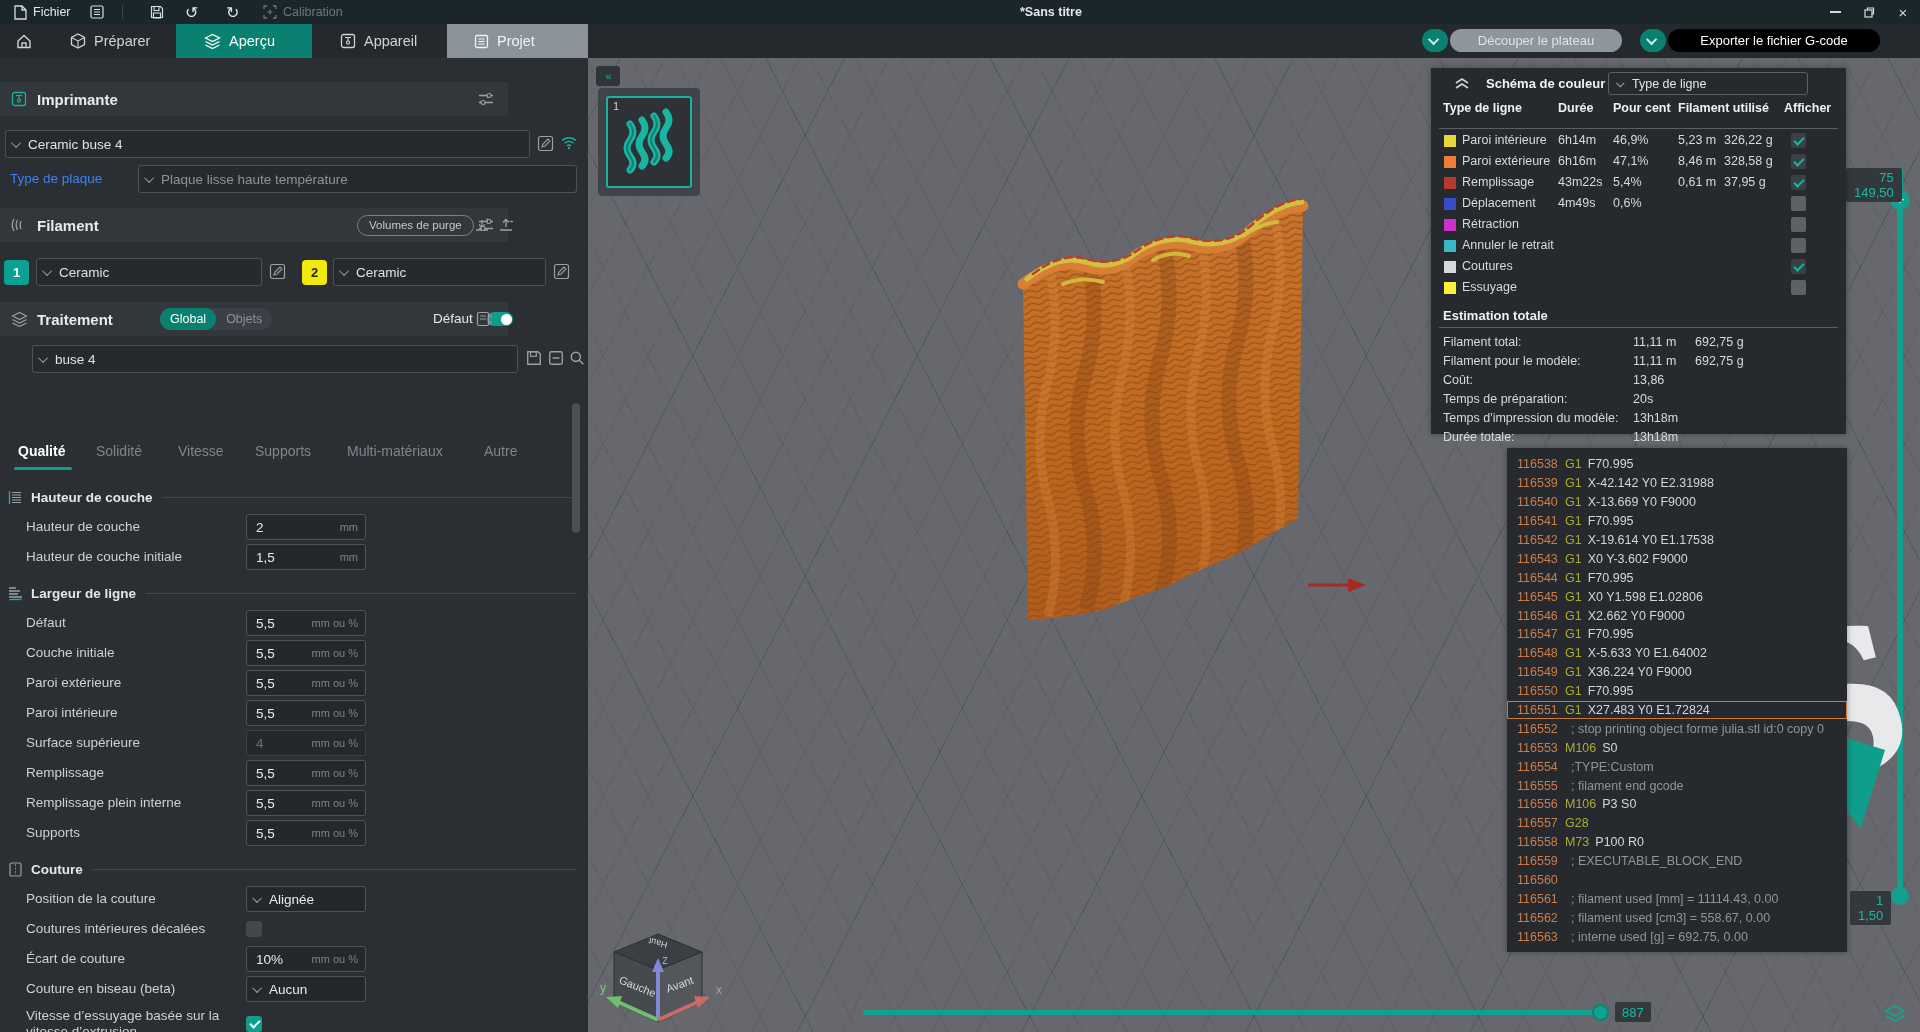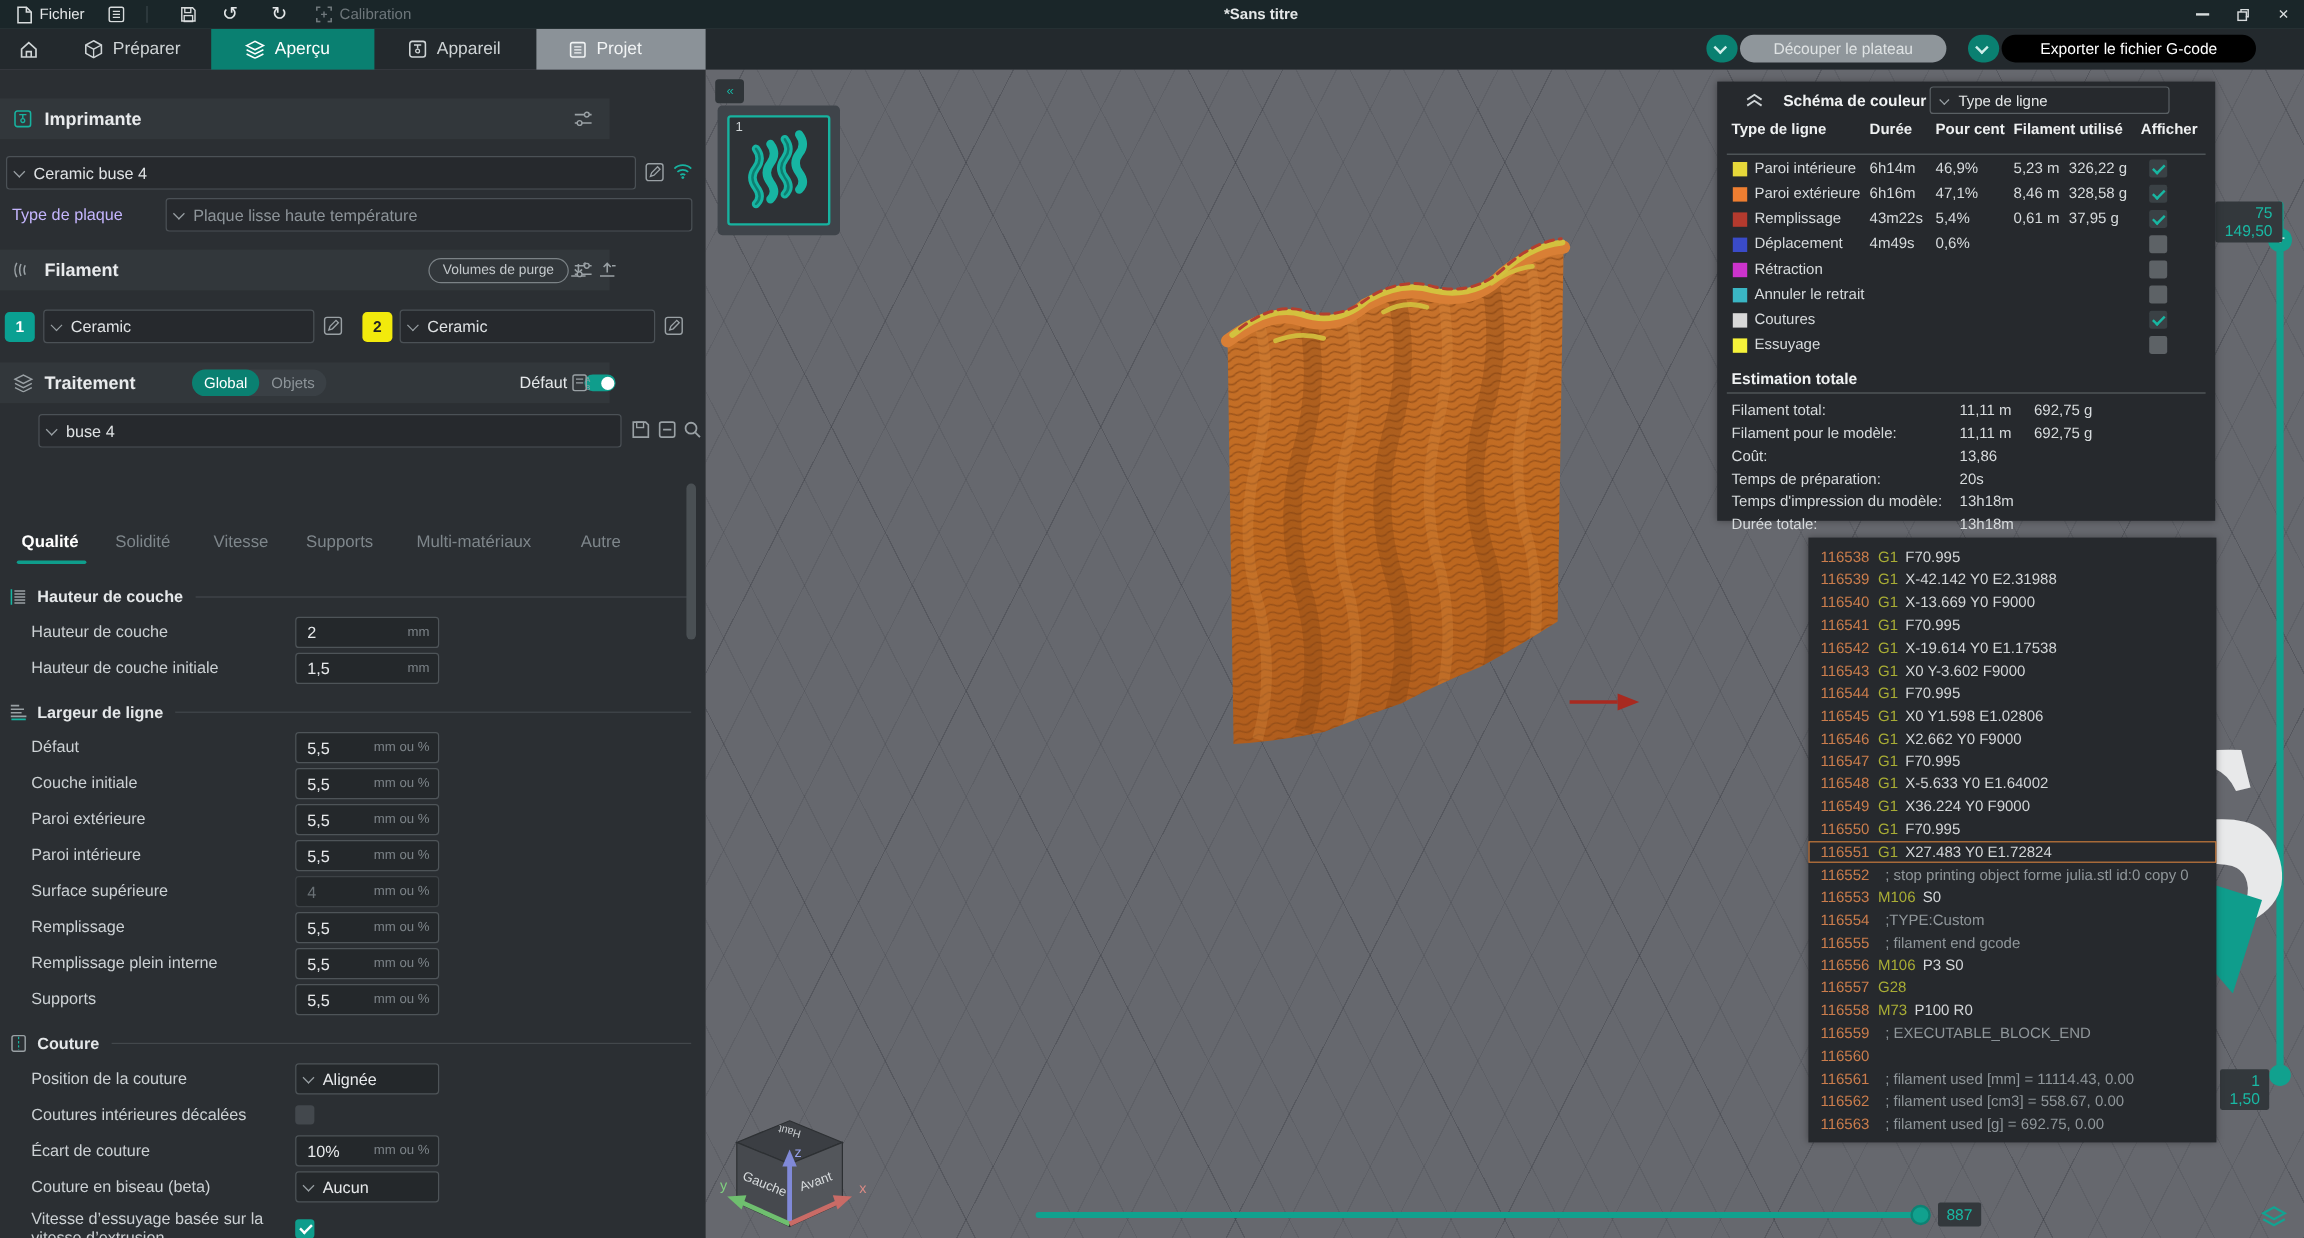--- a/index.html
+++ b/index.html
@@ -26,21 +26,21 @@
   .chev { width:8px; height:8px; border-left:2px solid currentColor; border-bottom:2px solid currentColor; transform:rotate(-45deg) translateY(-2px); }
 
   
   #sidebar { position:absolute; left:0; top:58px; width:588px; height:974px; background:#2b2f33; z-index:40; color:#d4d8da; }
   .band { position:absolute; left:0; width:508px; height:34px; background:#32373b; display:flex; align-items:center; }
   .band .btitle { font-size:15px; font-weight:bold; color:#e8eaec; margin-left:37px; }
   .bico { position:absolute; left:11px; top:50%; transform:translateY(-50%); }
   .selbox { position:absolute; height:28px; background:#26292d; border:1px solid #4b5156; border-radius:3px; display:flex; align-items:center; font-size:13.5px; color:#dfe2e4; padding-left:8px; gap:7px; }
   .selbox .sc { width:7px; height:7px; border-left:1.6px solid #9aa1a5; border-bottom:1.6px solid #9aa1a5; transform:rotate(-45deg) translateY(-2px); flex:none; }
   .selbox.ghost { color:#8d9499; }
-  .lbl { position:absolute; font-size:13.5px; color:#c4b5fd; }
+  .lbl { position:absolute; font-size:13.5px; color:#3b82f6; }
   .pill-toggle { position:absolute; height:22px; background:#3a4045; border-radius:11px; display:flex; align-items:center; font-size:12.5px; }
   .pill-toggle .on { background:#0a8071; color:#fff; border-radius:11px; height:22px; display:flex; align-items:center; padding:0 10px; }
   .pill-toggle .off { color:#8d9499; padding:0 10px; }
   .switch { position:absolute; width:26px; height:14px; border-radius:7px; background:#0f9d8c; }
   .switch::after { content:""; position:absolute; right:1.5px; top:1.5px; width:11px; height:11px; border-radius:50%; background:#fff; }
   .badge { position:absolute; width:25px; height:25px; border-radius:4px; display:flex; align-items:center; justify-content:center; font-size:13px; font-weight:bold; }
   .purgepill { position:absolute; height:21px; border:1px solid #7b8286; border-radius:11px; color:#c3c8cb; font-size:11.5px; display:flex; align-items:center; padding:0 11px; }
 
   
   .ptab { position:absolute; top:385px; font-size:14px; color:#7e868b; }
@@ -1003,21 +1003,21 @@
 
       <div class="gline comment">
         <span class="no">116562</span>
         <span class="cm"></span>
         <span class="tx">; filament used [cm3] = 558.67, 0.00</span>
       </div>
 
       <div class="gline comment">
         <span class="no">116563</span>
         <span class="cm"></span>
-        <span class="tx">; filament used [g] = 692.75, 0.00</span>
+        <span class="tx">; interne used [g] = 692.75, 0.00</span>
       </div>
 
   </div>
 
   <div id="hslider-track"></div>
   <div id="hslider-handle"></div>
   <div id="hslider-badge">
       <span>887</span>
     </div>
 

